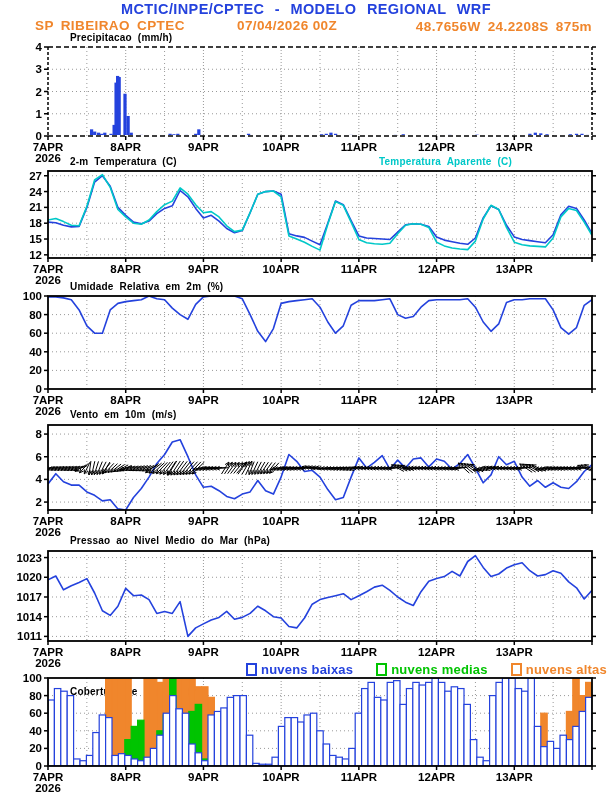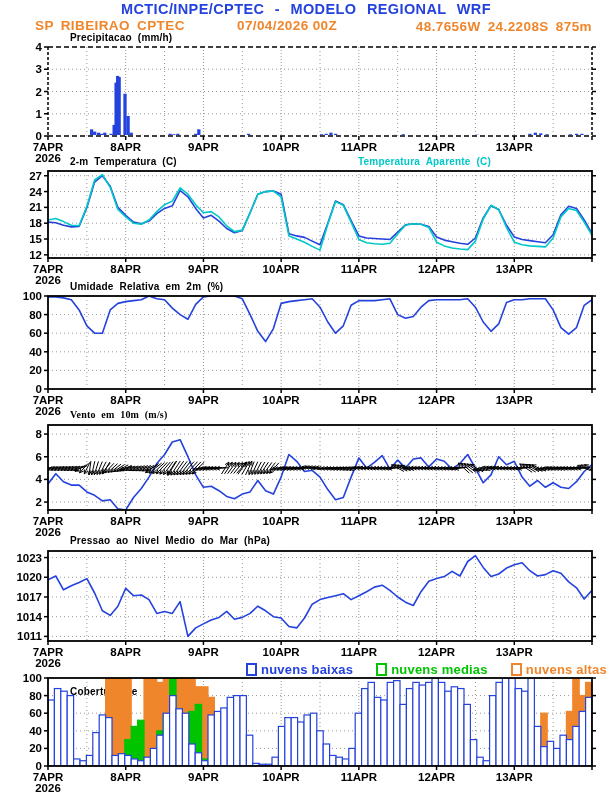--- a/index.html
+++ b/index.html
@@ -7,40 +7,40 @@
   .lbl{position:absolute;font-weight:bold;white-space:nowrap;}
   #hdr-model{top:1px;left:0;width:612px;text-align:center;font-size:14.5px;letter-spacing:.4px;word-spacing:6px;}
   #hdr-station{top:18px;left:35px;font-size:13.5px;letter-spacing:.4px;word-spacing:3px;}
   #hdr-run{top:18px;left:237px;font-size:13.5px;letter-spacing:.4px;}
   #hdr-coords{top:19px;right:20px;font-size:13.5px;letter-spacing:.4px;word-spacing:3px;}
   .ptitle{font-size:10px;color:#000;letter-spacing:.2px;word-spacing:3px;}
   #t-precip{top:32px;left:70px;}
   #t-temp{top:156px;left:70px;}
   #t-temp2{top:156px;left:358px;}
   #t-rh{top:281px;left:70px;}
-  #t-wind{top:409px;left:70px;font-family:Liberation Serif, serif;}
+  #t-wind{top:409px;left:70px;}
   #t-pres{top:535px;left:70px;}
   #t-clouds{top:662px;left:70px;margin-top:24px;}
   #legend{position:absolute;top:662px;left:246px;display:flex;gap:23px;align-items:center;}
   .leg-item{display:flex;align-items:center;font-weight:bold;font-size:13px;letter-spacing:.2px;}
   .leg-sq{display:inline-block;width:7px;height:9px;border-width:2px;border-style:solid;background:#fff;margin-right:4px;}
   svg{position:absolute;top:0;left:0;}
   svg text{font-family:"Liberation Sans",sans-serif;font-weight:bold;}
 </style>
 </head>
 <body>
 
 <div class="lbl" id="hdr-model" style="color: rgb(36, 66, 221);">MCTIC/INPE/CPTEC - MODELO REGIONAL WRF</div>
 <div class="lbl" id="hdr-station" style="color: rgb(240, 134, 44);">SP RIBEIRAO CPTEC</div>
 <div class="lbl" id="hdr-run" style="color: rgb(240, 134, 44);">07/04/2026 00Z</div>
 <div class="lbl" id="hdr-coords" style="color: rgb(240, 134, 44);">48.7656W 24.2208S 875m</div>
 
 <div class="lbl ptitle" id="t-precip">Precipitacao (mm/h)</div>
 <div class="lbl ptitle" id="t-temp">2-m Temperatura (C)</div>
-<div class="lbl ptitle" id="t-temp2" style="color: rgb(0, 200, 200);">Temperatura Aparente (C)</div>
+<div class="lbl ptitle" id="t-temp2" style="color: rgb(0, 200, 200); margin-left: 21px;">Temperatura Aparente (C)</div>
 <div class="lbl ptitle" id="t-rh">Umidade Relativa em 2m (%)</div>
 <div class="lbl ptitle" id="t-wind">Vento em 10m (m/s)</div>
 <div class="lbl ptitle" id="t-pres">Pressao ao Nivel Medio do Mar (hPa)</div>
 <div class="lbl ptitle" id="t-clouds">Cobertura de Nuvens (%)</div>
 
 <div id="legend">
   <span class="leg-item">
     <span class="leg-sq" id="sq-baixas" style="border-color: rgb(36, 66, 221);"></span>
     <span id="lg-baixas" style="color: rgb(36, 66, 221);">nuvens baixas</span>
   </span>

